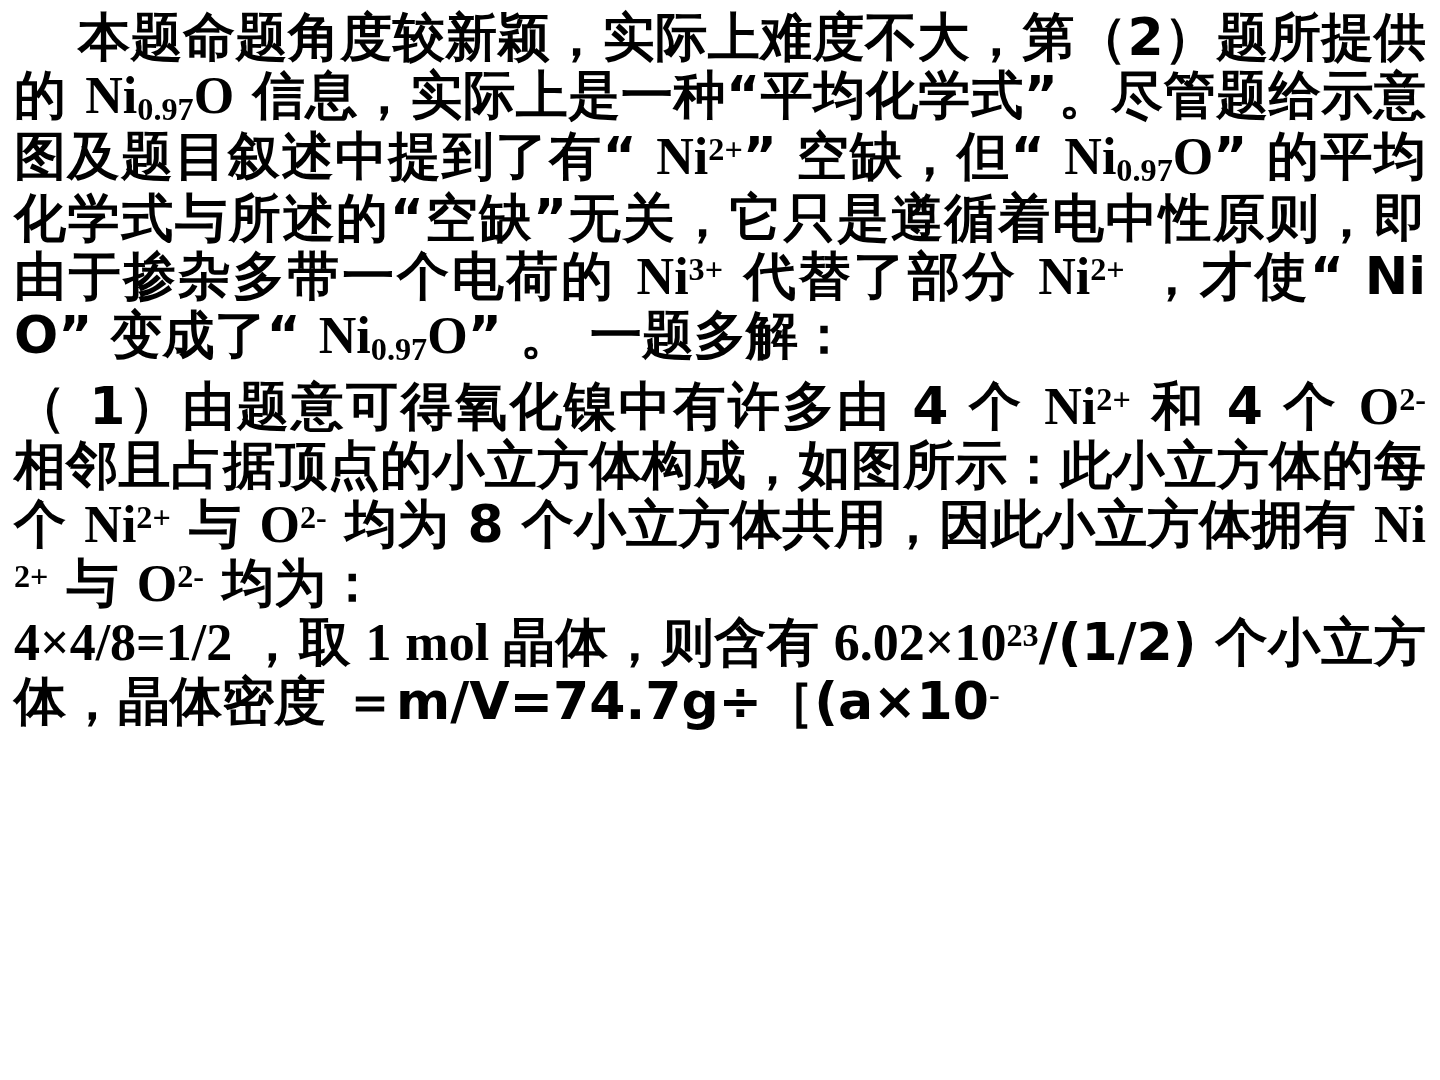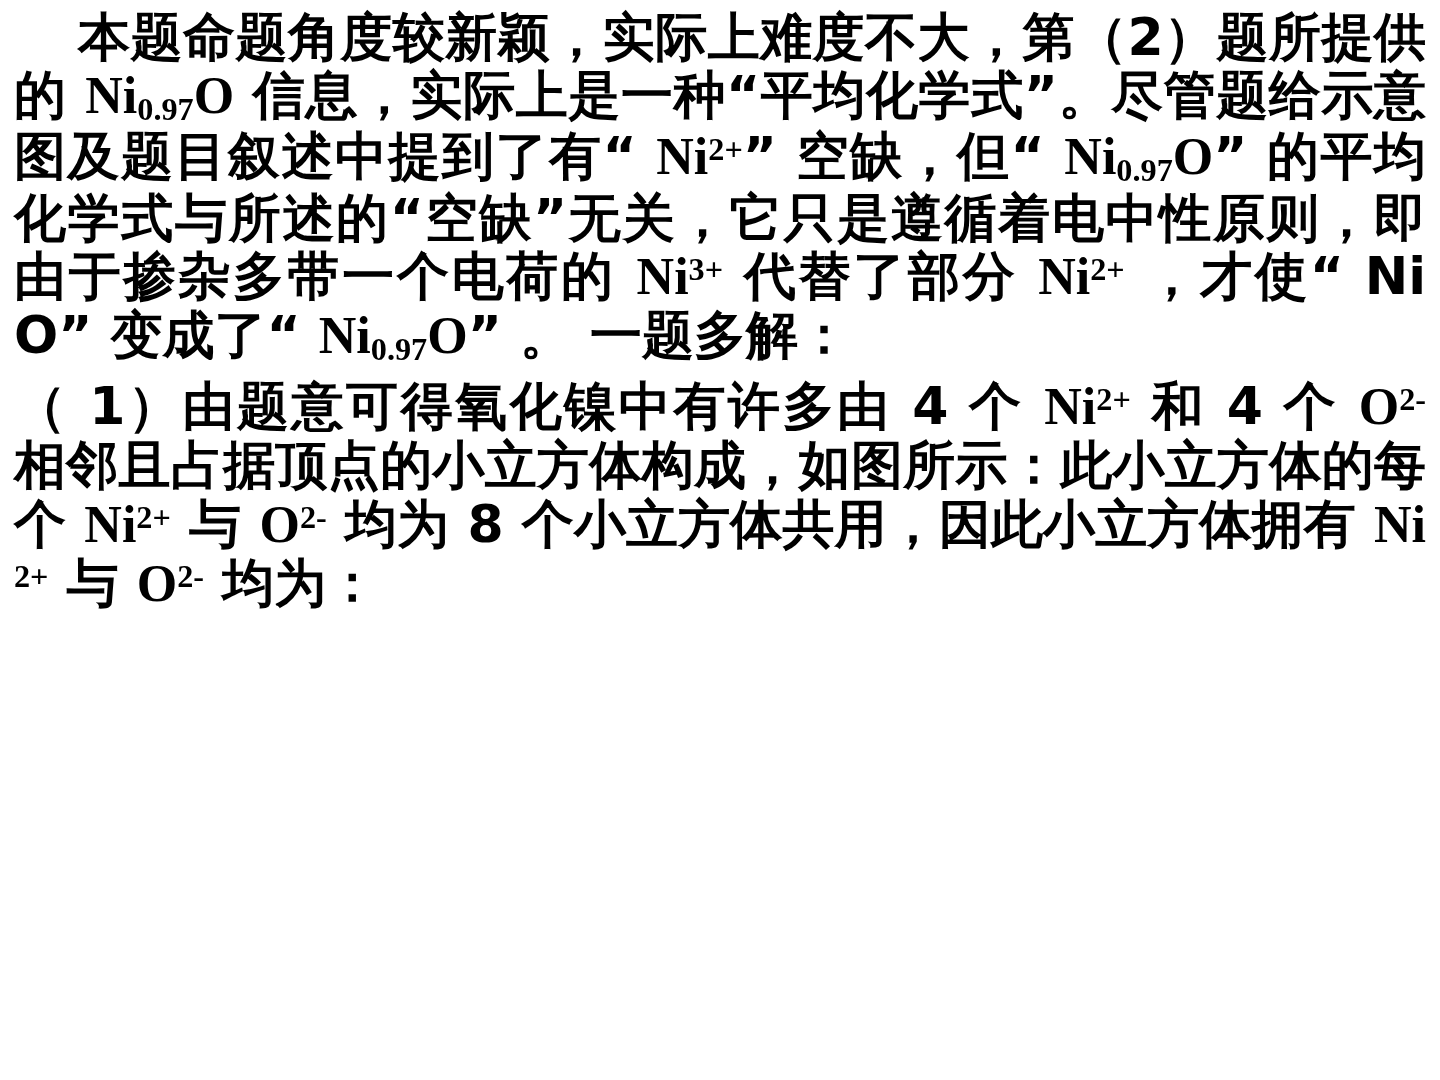--- a/index.html
+++ b/index.html
@@ -60,14 +60,15 @@
 </style>
 </head>
 <body>
 
 <div class="page">
 
   <p class="para p1"><span>本题命题角度较新颖，实际上难度不大，第（2）题所提供的 </span><span class="serif"><span>Ni</span><sub>0.97</sub><span>O</span></span><span> 信息，实际上是一种“平均化学式”。尽管题给示意图及题目叙述中提到了有“ </span><span class="serif"><span>Ni</span><sup>2+</sup></span><span>” 空缺，但“ </span><span class="serif"><span>Ni</span><sub>0.97</sub><span>O</span></span><span>” 的平均化学式与所述的“空缺”无关，它只是遵循着电中性原则，即由于掺杂多带一个电荷的 </span><span class="serif"><span>Ni</span><sup>3+</sup></span><span> 代替了部分 </span><span class="serif"><span>Ni</span><sup>2+</sup></span><span> ，才使“ NiO” 变成了“ </span><span class="serif"><span>Ni</span><sub>0.97</sub><span>O</span></span><span>” 。  一题多解：</span></p>
 
   <p class="para p2"><span>（ 1）由题意可得氧化镍中有许多由 4 个 </span><span class="serif"><span>Ni</span><sup>2+</sup></span><span> 和 4 个 </span><span class="serif"><span>O</span><sup>2-</sup></span><span> 相邻且占据顶点的小立方体构成，如图所示：此小立方体的每个 </span><span class="serif"><span>Ni</span><sup>2+</sup></span><span> 与 </span><span class="serif"><span>O</span><sup>2-</sup></span><span> 均为 8 个小立方体共用，因此小立方体拥有 </span><span class="serif"><span>Ni</span><sup>2+</sup></span><span> 与 </span><span class="serif"><span>O</span><sup>2-</sup></span><span> 均为：</span></p>
 
+  <p class="para p3"><span class="serif">4×4/8=1/2 ，取 1 mol 晶体，则含有 6.02×10</span><span class="serif"><sup>23</sup></span><span>/(1/2) 个小立方体，晶体密度 ＝m/V=74.7g÷［(a×10</span><span class="serif"><sup>-</sup></span></p>
 
 </div>
 
 </body></html>

